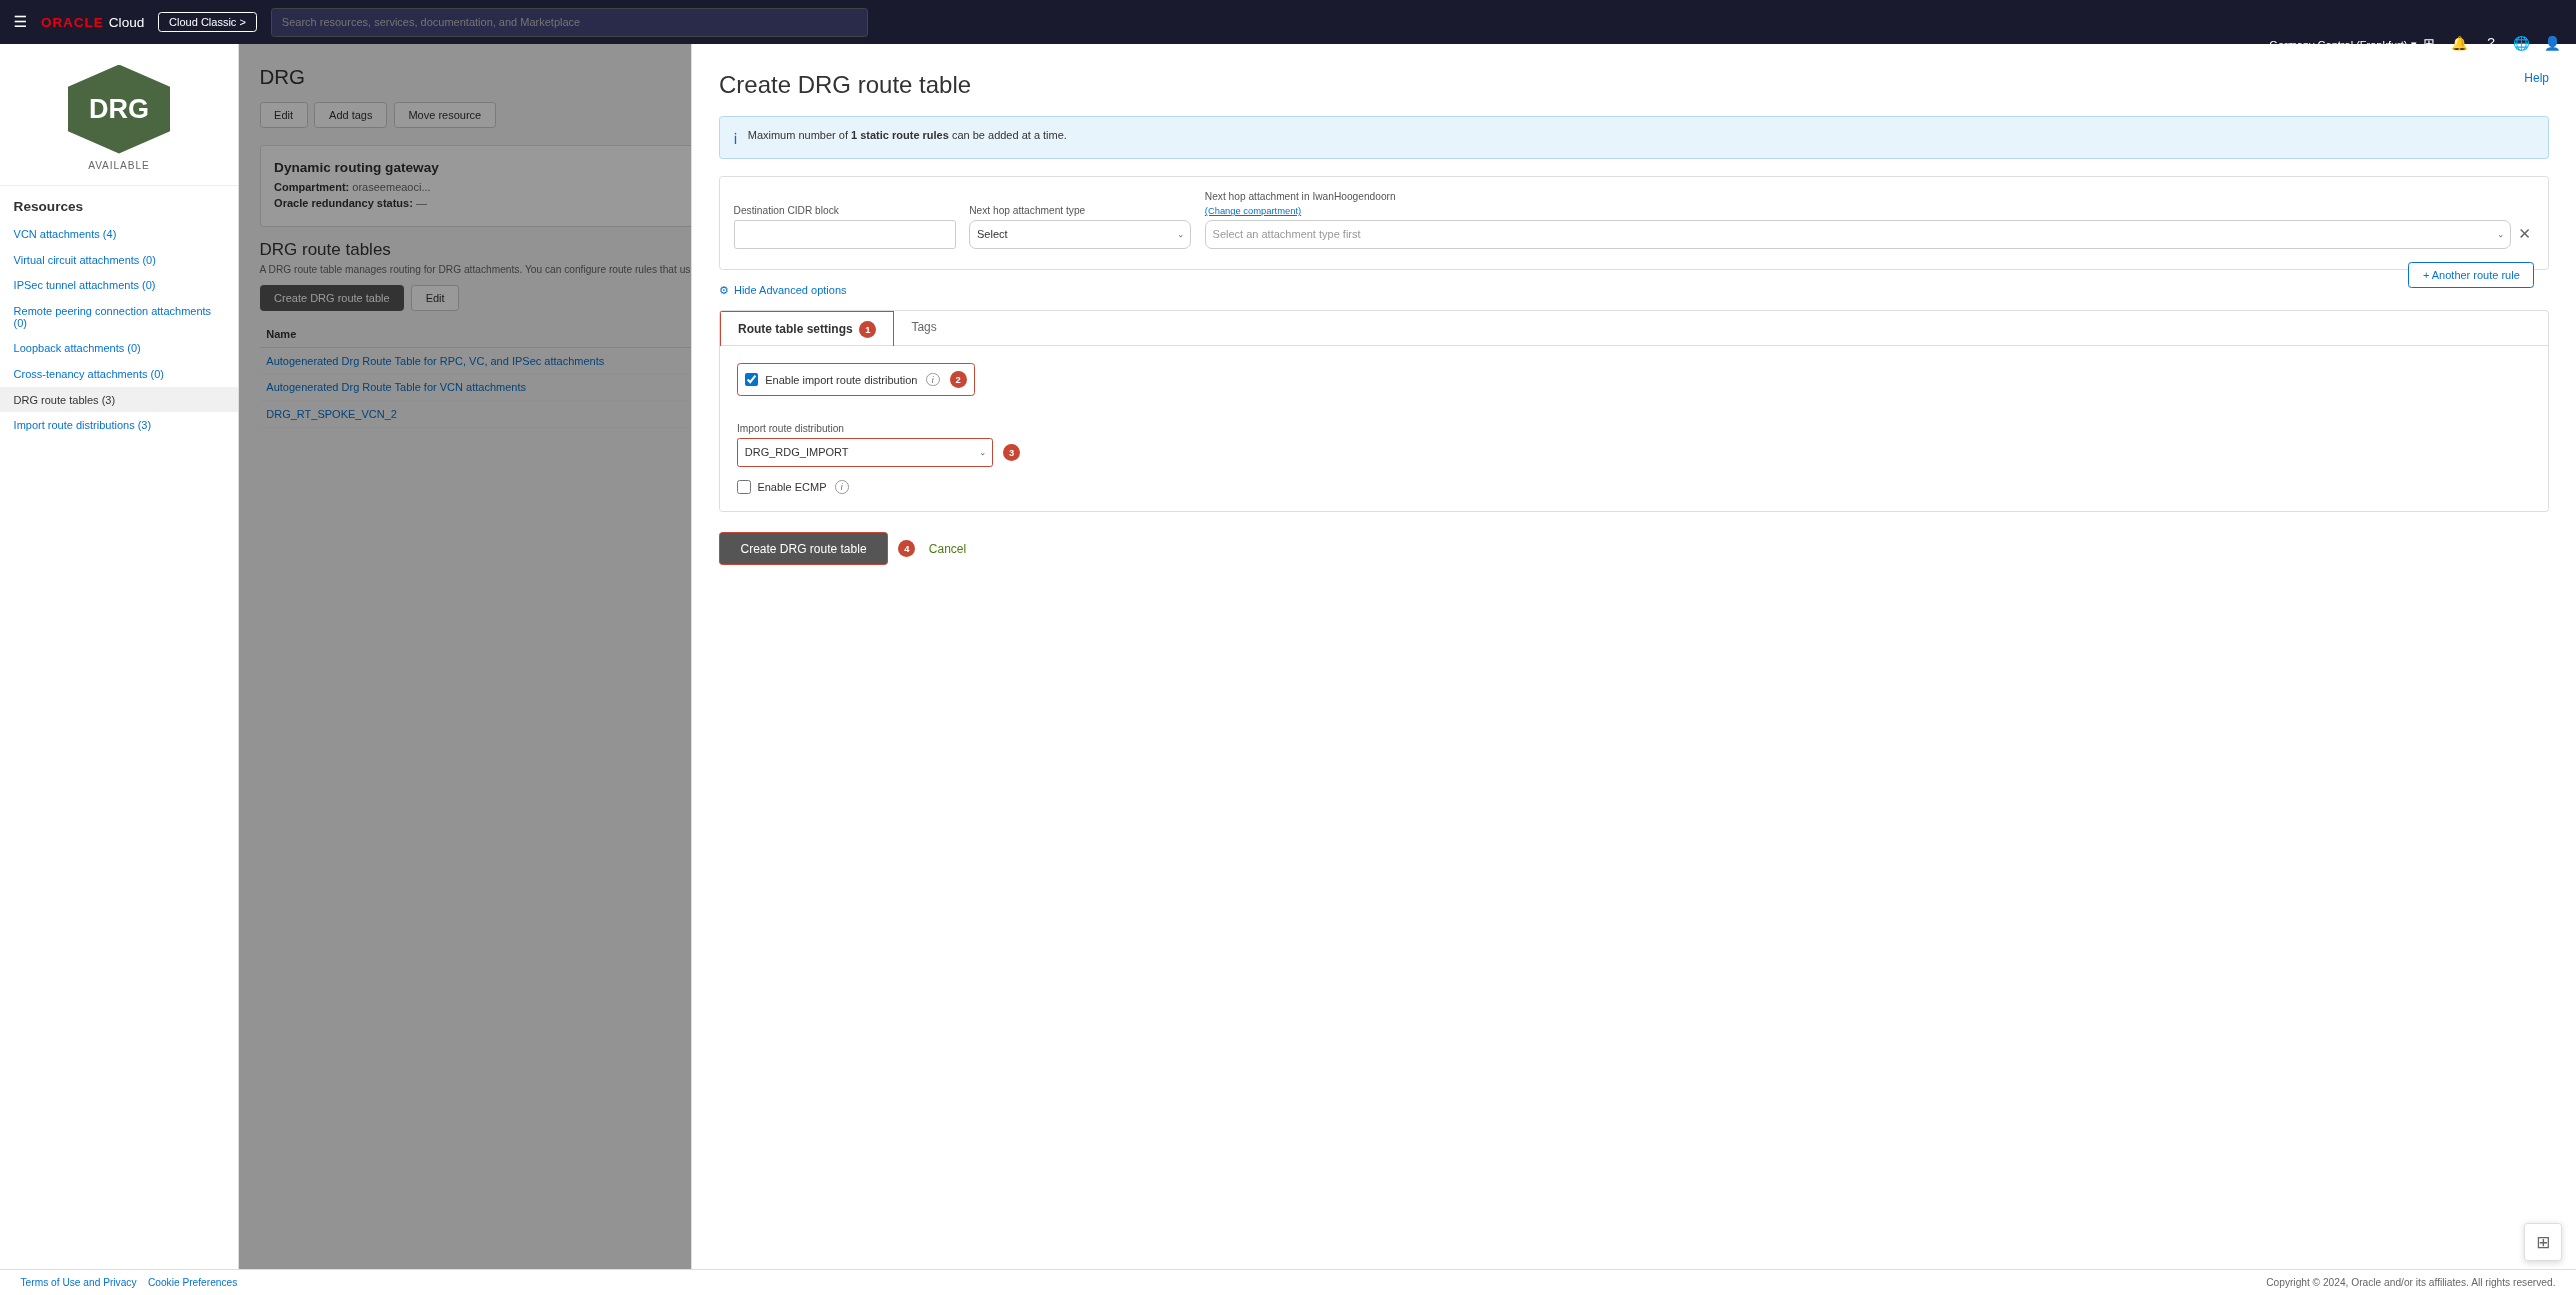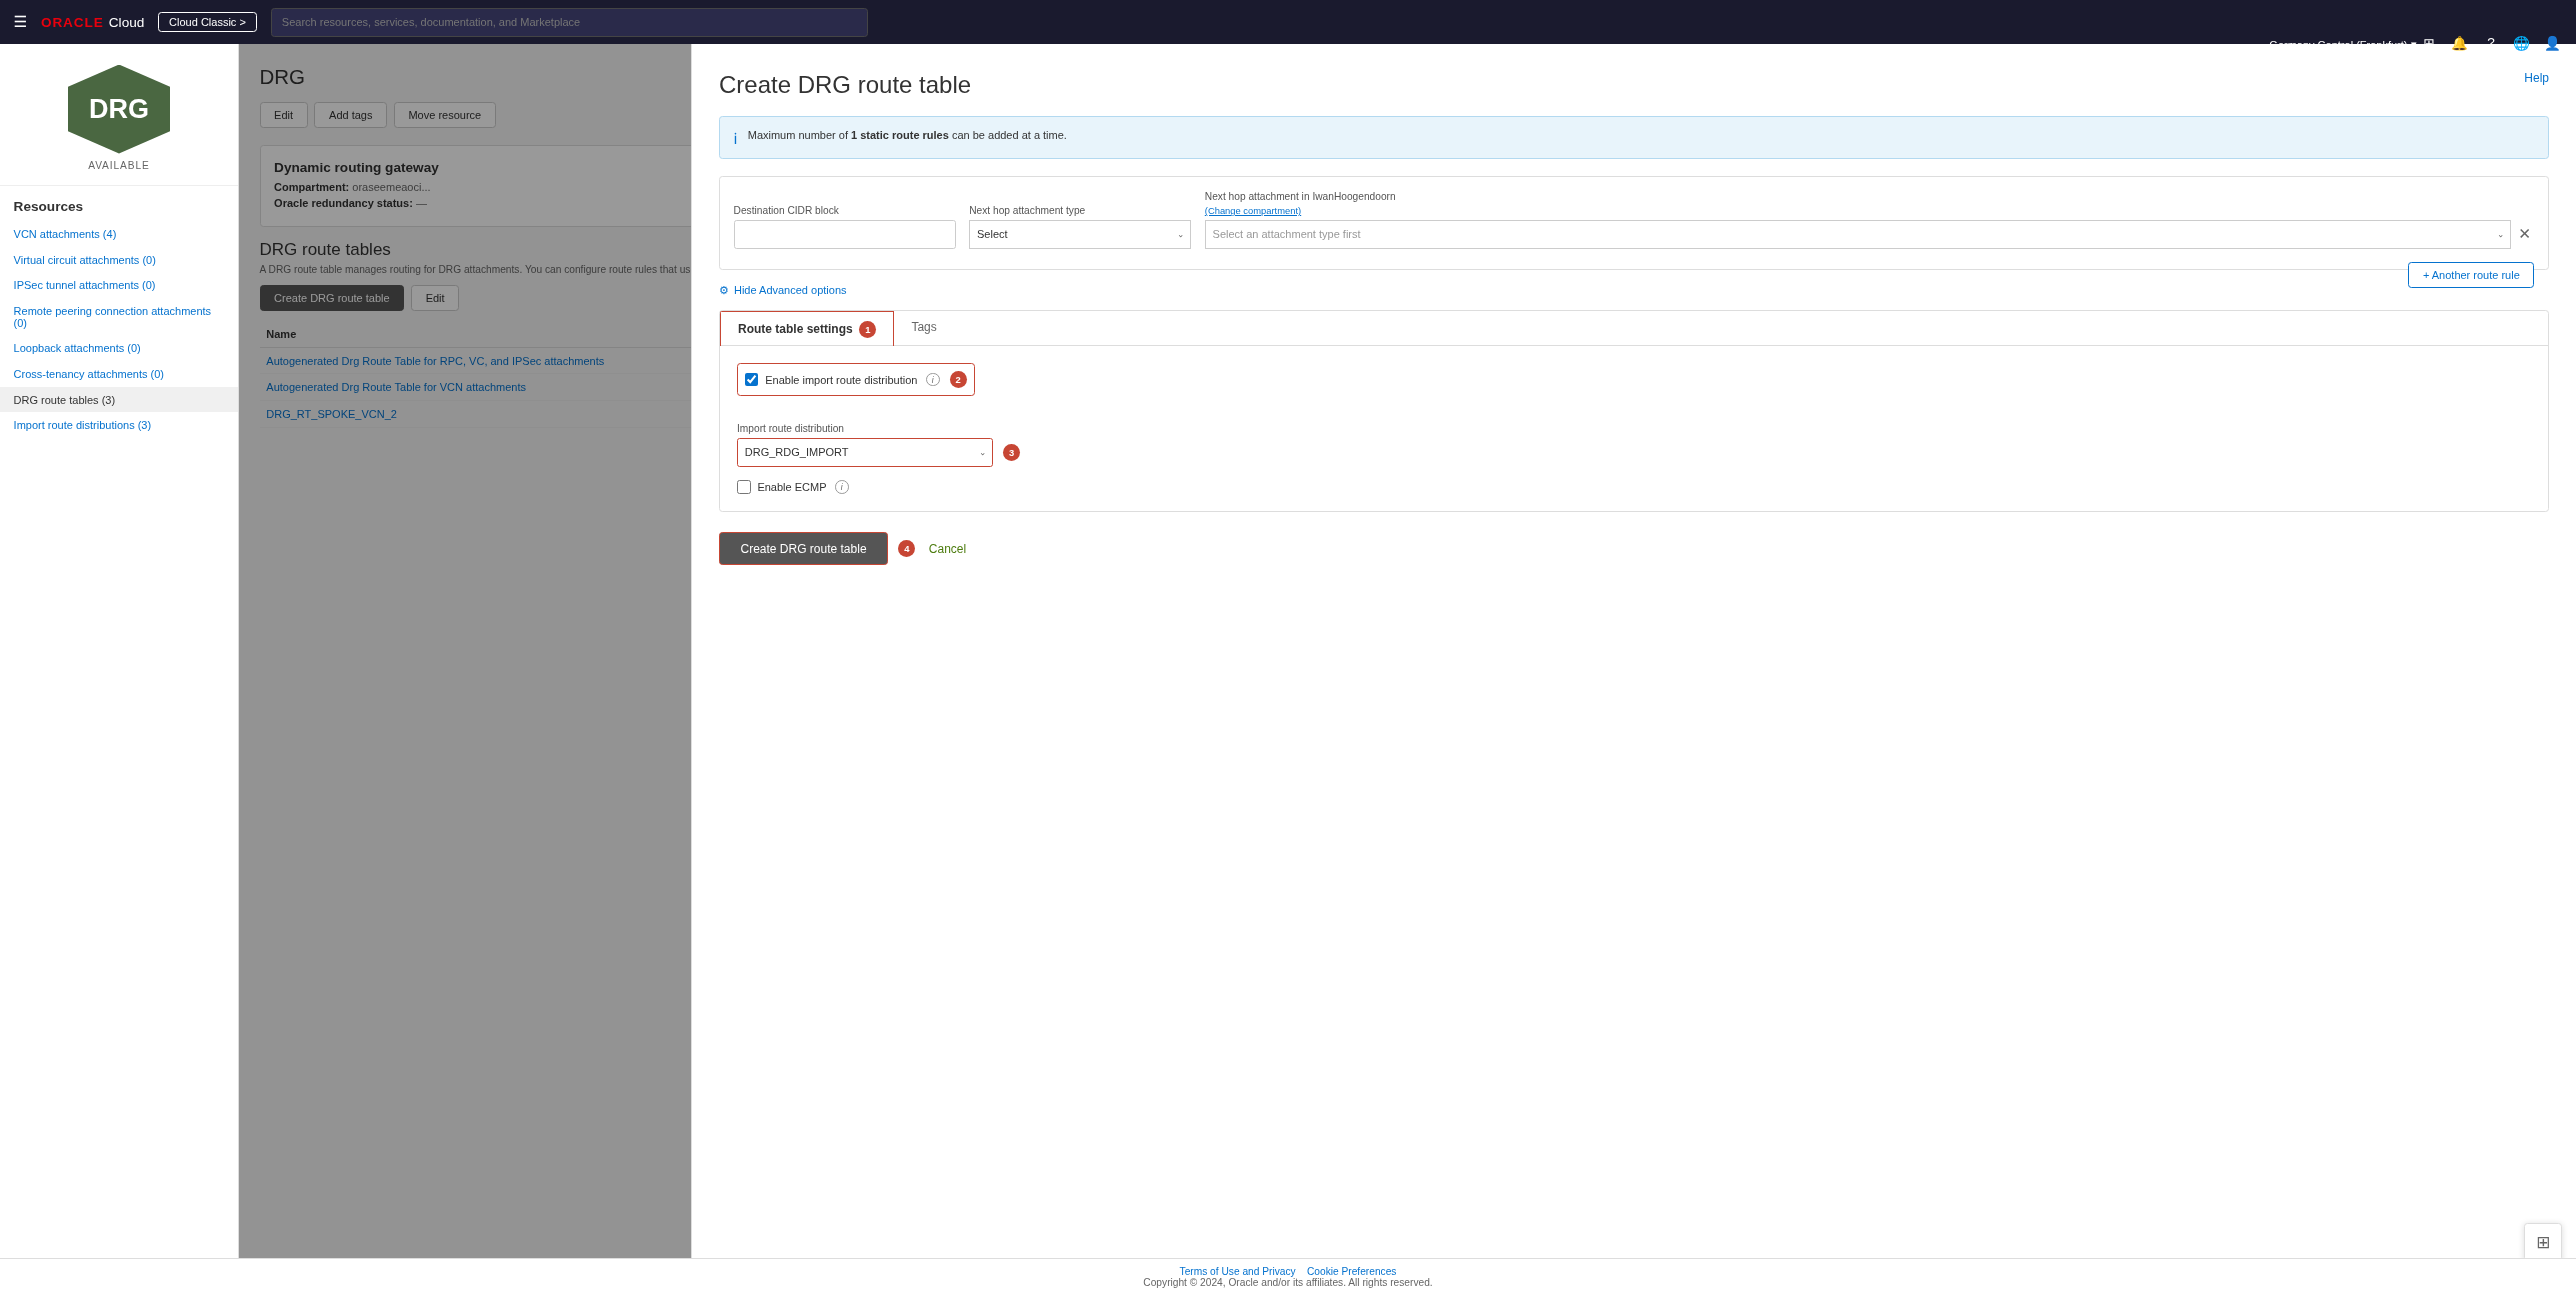--- a/index.html
+++ b/index.html
@@ -102,21 +102,21 @@
     .route-rule-section { border: 0.9px solid #ddd; border-radius: 3.4px; padding: 13.6px; margin-bottom: 13.6px; background: white; }
     .form-row { display: flex; gap: 13.6px; align-items: flex-end; }
     .form-group { display: flex; flex-direction: column; gap: 3.4px; }
     .form-group label { font-size: 10.2px; color: #555; font-weight: 500; }
     .form-group .sub-label { font-size: 9.4px; color: #0572ce; text-decoration: underline; cursor: pointer; }
     .form-input {
       width: 222px; height: 29px; border: 0.9px solid #ccc; border-radius: 2.6px;
       padding: 0 6.8px; font-size: 11px; color: #333; outline: none;
     }
     .form-select {
-      height: 29px; border: 0.9px solid #ccc; border-radius: 0;
+      height: 29px; border: 0.9px solid #ccc; border-radius: 7px;
       padding: 0 6.8px; font-size: 11px; color: #333; background: white;
       width: 222px; appearance: none; outline: none;
     }
     .select-wrapper { position: relative; }
     .select-wrapper::after {
       content: '⌃'; position: absolute; right: 6.8px; top: 50%; transform: translateY(-50%) rotate(180deg);
       font-size: 8.5px; color: #666; pointer-events: none;
     }
     .next-hop-group { flex: 1; }
     .next-hop-attachment-input {
@@ -182,21 +182,21 @@
       display: inline-flex; align-items: center; justify-content: center;
       width: 17px; height: 17px; background: #c74634; color: white;
       border-radius: 50%; font-size: 9.4px; font-weight: 700; margin-left: 3.4px;
     }
 
     
     .bottom-bar {
       position: fixed; bottom: 0; left: 0; right: 0;
       background: white; border-top: 0.9px solid #ddd;
       display: flex; justify-content: space-between; align-items: center;
-      padding: 6.8px 20.5px; font-size: 10.2px; color: #666; z-index: 1000; flex-direction: column;
+      padding: 6.8px 20.5px; font-size: 10.2px; color: #666; z-index: 1000;
     }
     .bottom-bar a { color: #0572ce; text-decoration: none; }
 
     
     .help-widget {
       position: fixed; bottom: 34px; right: 13.6px; z-index: 800;
       width: 38px; height: 38px; background: white; border: 0.9px solid #ddd;
       border-radius: 3.4px; display: flex; align-items: center; justify-content: center;
       cursor: pointer; box-shadow: 0 1.7px 6.8px rgba(0,0,0,0.15);
     }

